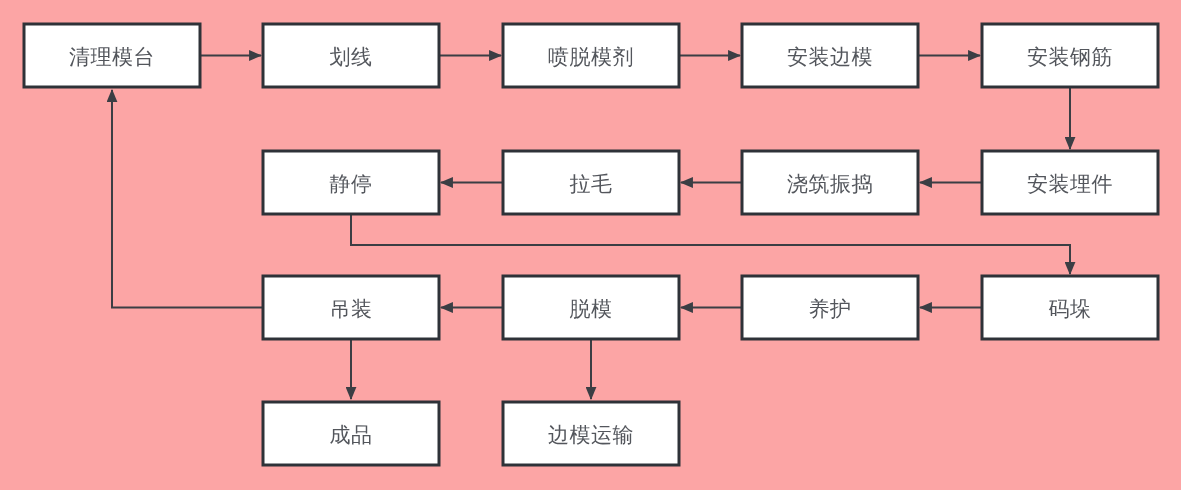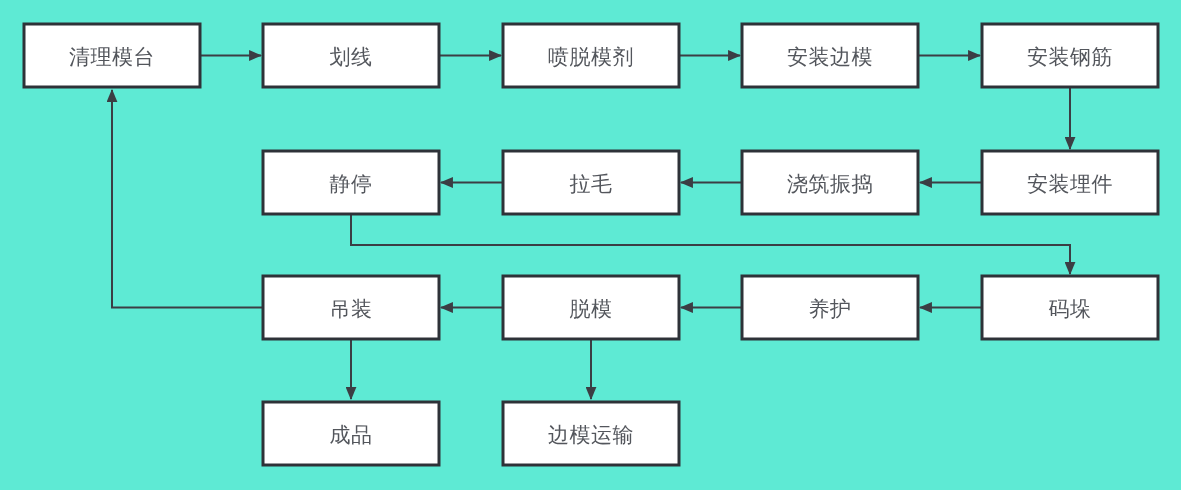--- a/index.html
+++ b/index.html
@@ -10,21 +10,21 @@
   body {
     width: 1181px;
     height: 490px;
     overflow: hidden;
     font-family: "Liberation Sans", sans-serif;
   }
   .canvas {
     position: relative;
     width: 1181px;
     height: 490px;
-    background: #5eead4;
+    background: #fca5a5;
   }
   svg text.node-label {
     font-family: "Liberation Sans", sans-serif;
     font-size: 21px;
     fill: #53565c;
     text-anchor: middle;
     dominant-baseline: central;
     letter-spacing: 0.5px;
   }
   svg rect.node-box {

